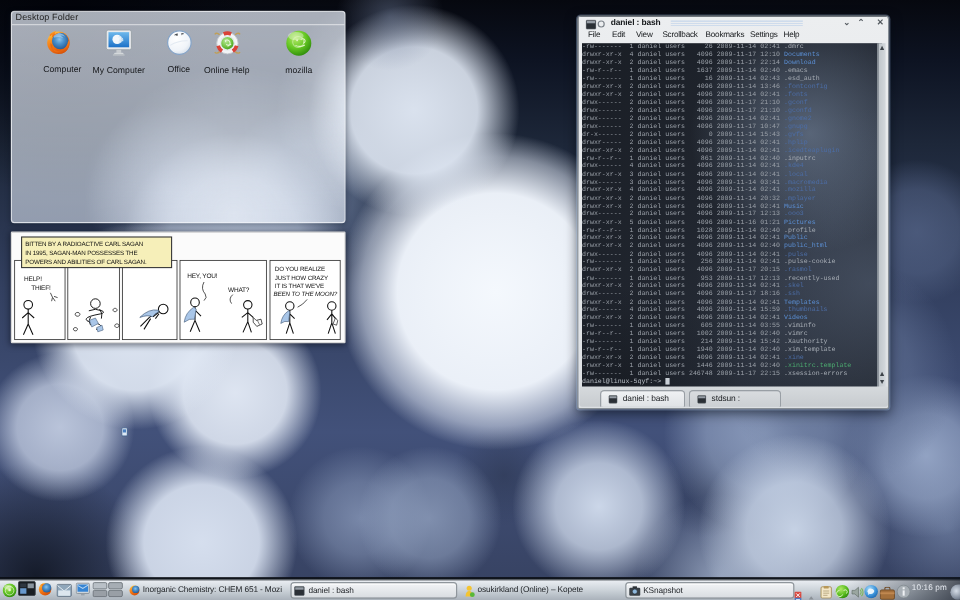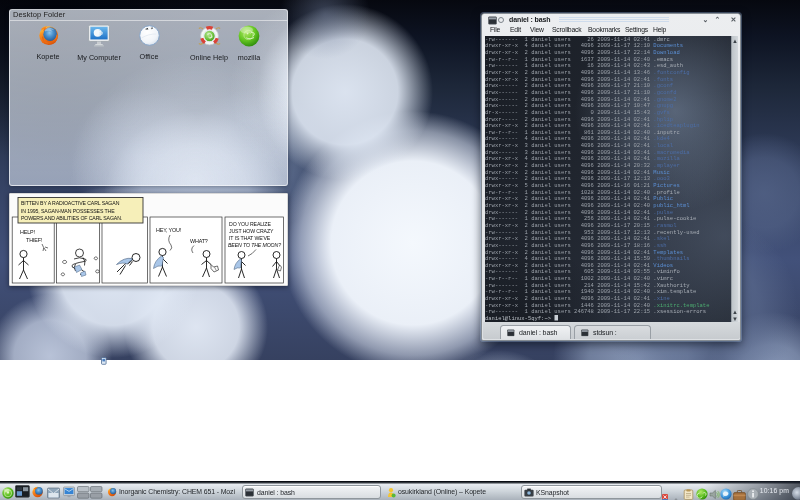--- a/index.html
+++ b/index.html
@@ -1,15 +1,15 @@
 <!DOCTYPE html>
 <html><head><meta charset="utf-8"><style>
 *{margin:0;padding:0;box-sizing:border-box}
 html,body{width:800px;height:500px;overflow:hidden;font-family:"Liberation Sans",sans-serif}
-#desk{position:relative;width:800px;height:360px;background:
+#desk{position:relative;width:800px;height:500px;background:
 radial-gradient(circle 45px at 325px 14px, rgba(108,122,152,0.5) 0%, rgba(108,122,152,0) 100%),
 radial-gradient(circle 88px at 345px 92px, rgba(228,236,248,0.95) 0%, rgba(228,236,248,0.88) 60%, rgba(228,236,248,0) 100%),
 radial-gradient(circle 132px at 413px 243px, rgba(244,248,253,1) 0%, rgba(240,245,252,0.97) 62%, rgba(231,238,250,0.5) 85%, rgba(231,238,250,0) 100%),
 radial-gradient(circle 86px at 113px 272px, rgba(226,234,246,0.97) 0%, rgba(226,234,246,0.9) 62%, rgba(226,234,246,0) 100%),
 radial-gradient(circle 72px at 196px 327px, rgba(230,237,248,0.95) 0%, rgba(230,237,248,0.86) 60%, rgba(230,237,248,0) 100%),
 radial-gradient(circle 62px at 50px 356px, rgba(198,208,228,0.9) 0%, rgba(198,208,228,0.75) 58%, rgba(198,208,228,0) 100%),
 radial-gradient(circle 80px at 168px 452px, rgba(218,227,242,0.97) 0%, rgba(218,227,242,0.9) 60%, rgba(218,227,242,0) 100%),
 radial-gradient(circle 72px at 499px 422px, rgba(211,222,239,0.95) 0%, rgba(211,222,239,0.75) 50%, rgba(211,222,239,0) 100%),
 radial-gradient(circle 80px at 662px 442px, rgba(205,217,235,0.95) 0%, rgba(205,217,235,0.75) 50%, rgba(205,217,235,0) 100%),
 radial-gradient(circle 60px at 358px 432px, rgba(150,166,195,0.75) 0%, rgba(150,166,195,0.55) 55%, rgba(150,166,195,0) 100%),
@@ -95,21 +95,21 @@
               <stop offset="65%" stop-color="#ef6c10"></stop>
               <stop offset="100%" stop-color="#cf4d08"></stop>
             </linearGradient>
           </defs>
 <circle cx="12.7" cy="11.6" r="9.4" fill="url(#fox)"></circle>
 <circle cx="14.2" cy="10.2" r="6.9" fill="url(#ffg)"></circle>
 <path d="M9 4.6 a7 7 0 0 1 9.5 2 c-1.5-.9-3-1.2-4.3-1 1 .5 1.9 1.3 2.4 2.2 -2.5-1.3-5.3-1.3-7.6-.3 -.3-1 .1-2 .6-2.9z" fill="#cfe4f4" opacity="0.5"></path>
 <path d="M5.5 4.5 c1.6-1.5 3.6-2.4 5.4-2.6 -.8.8-1.3 1.7-1.3 2.5 1-.7 2.4-1 3.3-.8 -2.5 1-4.4 2.4-5.3 3.6 -.2-.9-.1-1.7.2-2.4 -.9.4-1.7 1-2.3 1.7z" fill="url(#fox)"></path>
 <path d="M21.1 10.1 c.6 1.8.5 3.9-.3 5.8 -1.2 2.9-3.9 4.7-7 4.6 -2.4-.1-4.3-1.3-5-3 1.7 1.1 3.8 1.3 5.7.6 3.5-1.2 5.8-4.2 6.1-7.3z" fill="url(#fox)"></path>
 <path d="M8.2 17.8 c-1.8-1.5-2.6-3.9-2-6.1 .3 1 .9 1.7 1.7 2.1 -.4 1.4-.3 2.9.3 4z" fill="#e46a0e"></path>
-</svg><div class="lab">Kopete</div></div>
+</svg><div class="lab">Computer</div></div>
  <div class="ic" style="left:116px;width:46px"><svg width="23" height="23" viewBox="0 0 23 23">
 <defs>
             <radialGradient id="ofg" cx="38%" cy="32%" r="75%">
               <stop offset="0%" stop-color="#ffffff"></stop>
               <stop offset="70%" stop-color="#f0f4f9"></stop>
               <stop offset="100%" stop-color="#d3dde8"></stop>
             </radialGradient>
           </defs>
 <circle cx="11.5" cy="11.5" r="9.8" fill="url(#ofg)" stroke="#85a4c8" stroke-width="1"></circle>
 <path d="M7.4 5.2 c.9-.6 1.9-.9 2.6-.8 -.65.25-1.15.6-1.45 1 .6-.2 1.25-.2 1.7-.08" stroke="#1f2328" stroke-width="0.6" fill="none"></path>
@@ -124,21 +124,21 @@
             </linearGradient>
           </defs>
 <rect x="1.5" y="1" width="21" height="16.5" rx="1.6" fill="#e8eaec" stroke="#9aa2a8" stroke-width="0.8"></rect>
 <rect x="3.4" y="2.8" width="17.2" height="12.6" fill="url(#scr)"></rect>
 <circle cx="10.6" cy="8.8" r="3.9" fill="#fdfdfd" opacity="0.95"></circle>
 <path d="M11.8 6.9 a2.3 2.3 0 1 1 0 4 M12.4 8.6 h3.2 M12.4 9.9 h3.4" stroke="#cfe4f4" stroke-width="0.8" fill="none"></path>
 <rect x="10" y="17.5" width="4" height="2.6" fill="#c8ccd0"></rect>
 <path d="M7.5 21.5 h9 l-1.2-1.6 h-6.6z" fill="#d4d8db"></path>
 <rect x="7" y="21.3" width="10" height="1.1" rx="0.5" fill="#b9bfc4"></rect>
 </svg><div class="lab">My Computer</div></div>
- <div class="ic" style="left:176px;width:46px"><svg width="25" height="24" viewBox="0 0 25 24">
+ <div class="ic" style="left:156px;width:46px"><svg width="25" height="24" viewBox="0 0 25 24">
 <defs>
             <radialGradient id="hgg" cx="40%" cy="35%" r="70%">
               <stop offset="0%" stop-color="#b7e896"></stop>
               <stop offset="60%" stop-color="#6fc23f"></stop>
               <stop offset="100%" stop-color="#3c9418"></stop>
             </radialGradient>
           </defs>
 <g stroke="#bf9f58" stroke-width="1.2" fill="none">
 <path d="M6 5 C4.2 3.4 2.8 3.4 2 4.6 M19 5 c1.8-1.6 3.2-1.6 4-0.4 M6 19 c-1.8 1.6-3.2 1.6-4 .4 M19 19 c1.8 1.6 3.2 1.6 4 .4"></path>
 </g>

